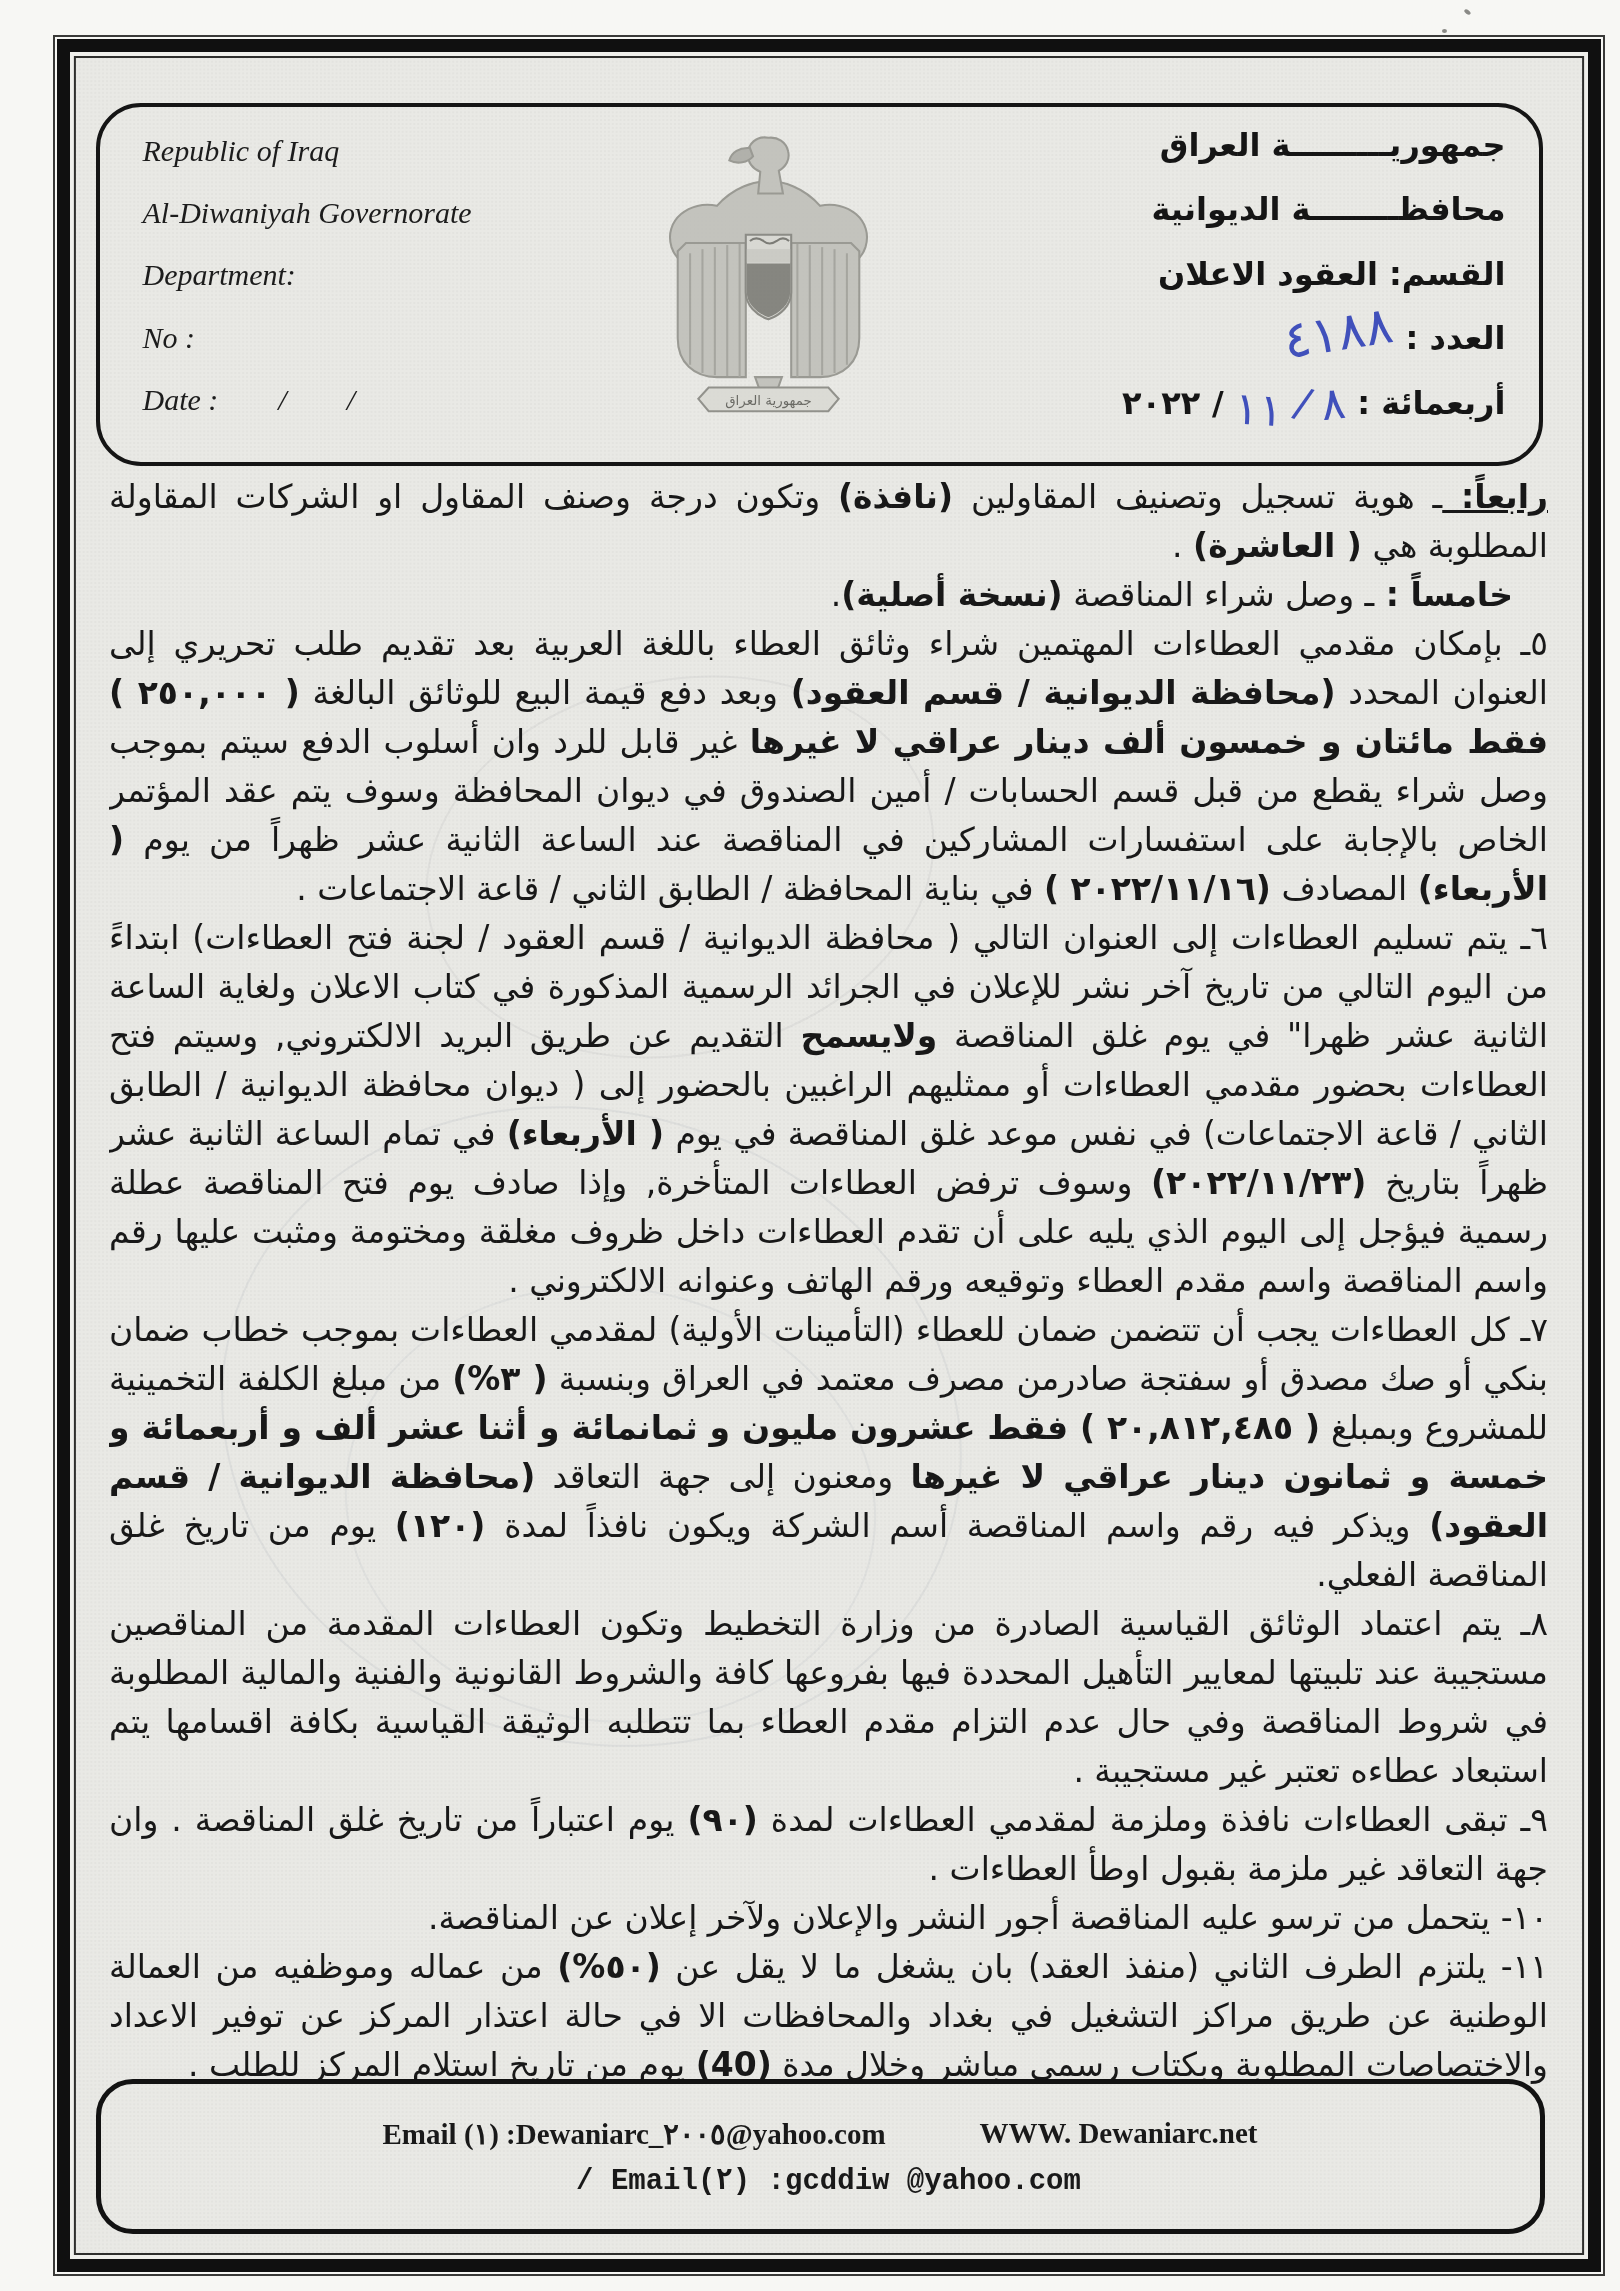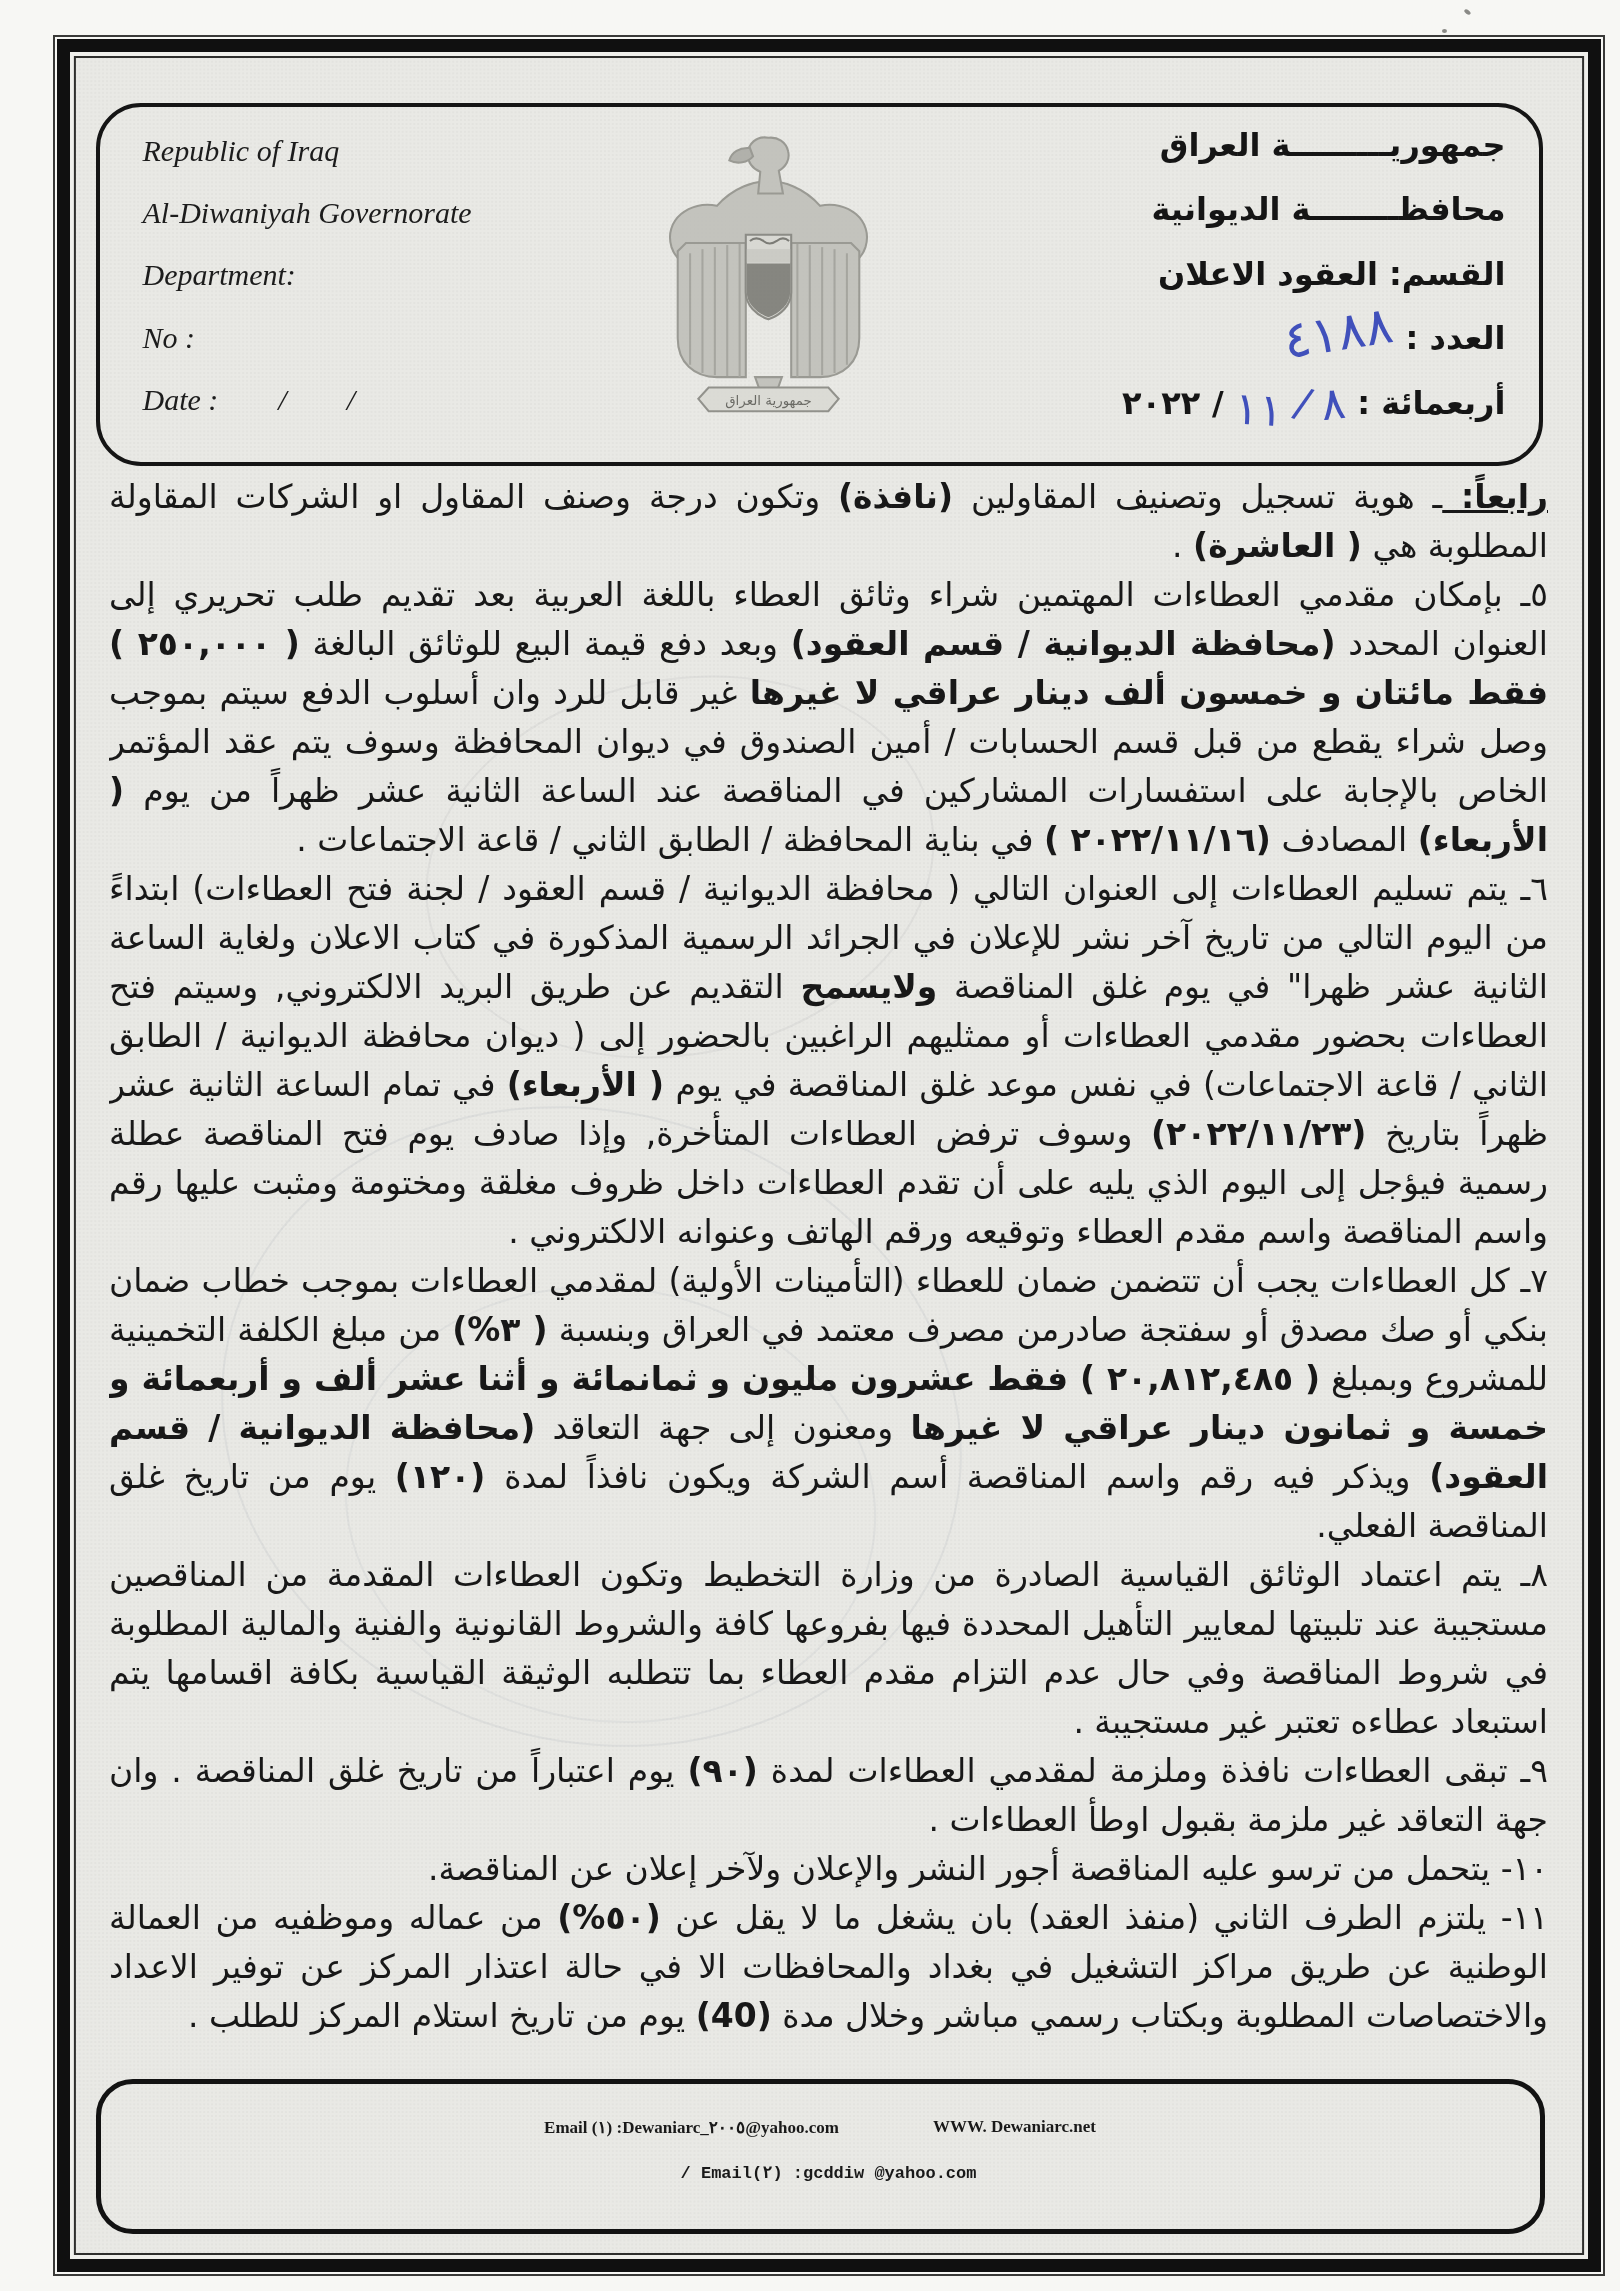--- a/index.html
+++ b/index.html
@@ -65,21 +65,21 @@
   .para{text-align:justify;}
   .para.indent{padding-right:35px;}
   .b{font-weight:bold;}
   .u{text-decoration:underline;}
 
   
   .footer-box{
     position:absolute;left:25.5px;top:2027px;width:1439px;height:145px;
     border:5.9px solid #121212;border-radius:37px;
     font-family:"Liberation Serif","DejaVu Serif",serif;font-weight:bold;
-    font-size:17px;color:#191919;
+    font-size:29px;color:#191919;
   }
   .f-line1{position:absolute;left:0;right:0;top:33px;display:flex;justify-content:center;gap:94px;}
   .f-line2{position:absolute;left:17px;right:0;top:78px;text-align:center;font-family:Liberation Mono, monospace;}
 </style>
 </head>
 <body>
 
 <div class="page">
   <div class="speck s1"></div>
   <div class="speck s2"></div>
@@ -148,20 +148,21 @@
           <span class="hw hw-slash">/</span>
           <span class="hw hw-month">١١</span>
           <span>/</span>
           <span>٢٠٢٢</span>
         </div>
       </div>
     </div>
 
     <div class="body-text">
         <div class="para"><span class="b u">رابعاً: </span><span>ـ هوية تسجيل وتصنيف المقاولين </span><span class="b">(نافذة)</span><span> وتكون درجة وصنف المقاول او الشركات المقاولة المطلوبة هي </span><span class="b">( العاشرة)</span><span> .</span></div>
+        <div class="para indent"><span class="b">خامساً : </span><span>ـ  وصل شراء المناقصة </span><span class="b">(نسخة أصلية)</span><span>.</span></div>
         <div class="para"><span>٥ـ بإمكان مقدمي العطاءات المهتمين شراء وثائق العطاء باللغة  العربية بعد تقديم طلب تحريري إلى العنوان المحدد </span><span class="b">(محافظة الديوانية / قسم العقود)</span><span> وبعد دفع قيمة البيع للوثائق البالغة </span><span class="b">( ٢٥٠,٠٠٠ ) فقط مائتان و خمسون ألف دينار عراقي لا غيرها</span><span> غير قابل للرد وان أسلوب الدفع سيتم بموجب وصل شراء يقطع من قبل قسم الحسابات / أمين الصندوق في ديوان المحافظة وسوف يتم عقد المؤتمر الخاص بالإجابة على استفسارات المشاركين في المناقصة عند الساعة الثانية عشر ظهراً من يوم </span><span class="b">( الأربعاء)</span><span> المصادف </span><span class="b">(٢٠٢٢/١١/١٦ )</span><span> في بناية المحافظة / الطابق الثاني / قاعة الاجتماعات .</span></div>
         <div class="para"><span>٦ـ  يتم تسليم العطاءات إلى العنوان التالي ( محافظة الديوانية / قسم العقود / لجنة فتح العطاءات) ابتداءً من اليوم التالي من تاريخ آخر نشر للإعلان في الجرائد الرسمية  المذكورة في كتاب الاعلان ولغاية الساعة  الثانية عشر ظهرا" في يوم غلق المناقصة </span><span class="b">ولايسمح</span><span> التقديم عن طريق البريد الالكتروني, وسيتم فتح العطاءات بحضور مقدمي العطاءات أو ممثليهم الراغبين بالحضور إلى ( ديوان محافظة الديوانية / الطابق الثاني / قاعة الاجتماعات) في نفس موعد غلق المناقصة في يوم </span><span class="b">( الأربعاء)</span><span> في تمام الساعة الثانية عشر ظهراً بتاريخ </span><span class="b">(٢٠٢٢/١١/٢٣)</span><span> وسوف ترفض العطاءات المتأخرة, وإذا صادف يوم فتح المناقصة عطلة رسمية فيؤجل إلى اليوم الذي يليه على أن تقدم العطاءات داخل ظروف مغلقة ومختومة ومثبت عليها رقم واسم المناقصة واسم مقدم العطاء وتوقيعه ورقم الهاتف وعنوانه الالكتروني .</span></div>
         <div class="para"><span>٧ـ  كل العطاءات يجب أن تتضمن ضمان للعطاء (التأمينات الأولية) لمقدمي العطاءات بموجب خطاب ضمان بنكي أو صك مصدق أو سفتجة صادرمن مصرف معتمد في العراق وبنسبة </span><span class="b">( ٣%)</span><span> من مبلغ الكلفة التخمينية للمشروع وبمبلغ </span><span class="b">( ٢٠,٨١٢,٤٨٥ ) فقط عشرون مليون و ثمانمائة و أثنا عشر ألف و أربعمائة و خمسة و ثمانون  دينار عراقي لا غيرها</span><span> ومعنون إلى جهة التعاقد </span><span class="b">(محافظة الديوانية / قسم العقود)</span><span> ويذكر فيه رقم واسم المناقصة أسم الشركة ويكون نافذاً لمدة </span><span class="b">(١٢٠)</span><span> يوم من تاريخ غلق المناقصة الفعلي.</span></div>
         <div class="para"><span>٨ـ  يتم اعتماد الوثائق القياسية الصادرة من وزارة التخطيط وتكون العطاءات المقدمة من المناقصين مستجيبة عند تلبيتها لمعايير التأهيل المحددة فيها بفروعها كافة والشروط القانونية والفنية والمالية المطلوبة في شروط المناقصة وفي حال عدم التزام مقدم العطاء بما تتطلبه الوثيقة القياسية بكافة اقسامها يتم استبعاد عطاءه تعتبر غير مستجيبة .</span></div>
         <div class="para"><span>٩ـ  تبقى العطاءات نافذة وملزمة لمقدمي العطاءات لمدة </span><span class="b">(٩٠)</span><span> يوم اعتباراً من تاريخ غلق المناقصة . وان جهة التعاقد غير ملزمة بقبول اوطأ العطاءات .</span></div>
         <div class="para"><span>١٠- يتحمل من ترسو عليه المناقصة أجور النشر والإعلان ولآخر إعلان عن المناقصة.</span></div>
         <div class="para"><span>١١- يلتزم الطرف الثاني (منفذ العقد) بان يشغل ما لا يقل عن </span><span class="b">(٥٠%)</span><span> من عماله وموظفيه من العمالة الوطنية عن طريق مراكز التشغيل في بغداد والمحافظات الا في حالة اعتذار المركز عن توفير الاعداد والاختصاصات المطلوبة وبكتاب رسمي مباشر وخلال مدة </span><span class="b">(40)</span><span> يوم من تاريخ استلام المركز للطلب .</span></div>
       </div>
 
     <div class="footer-box">

